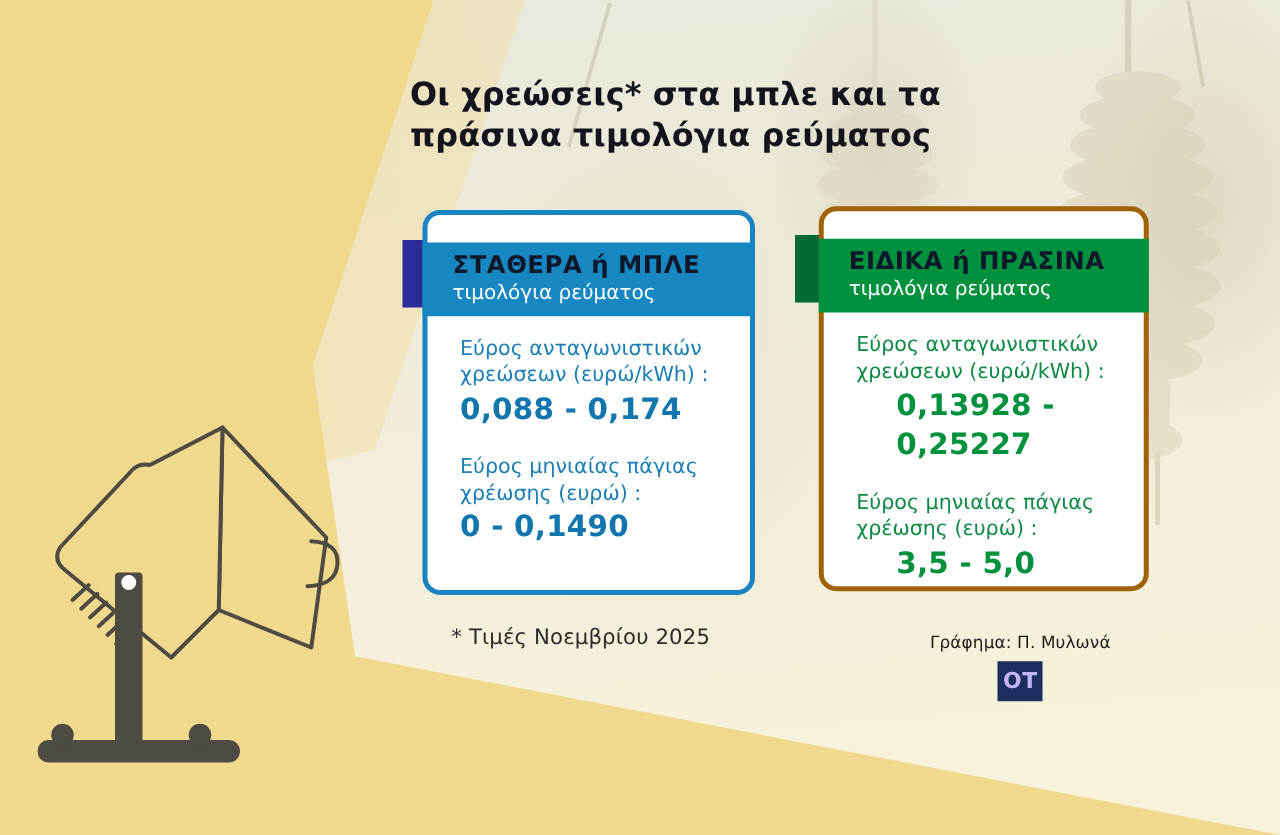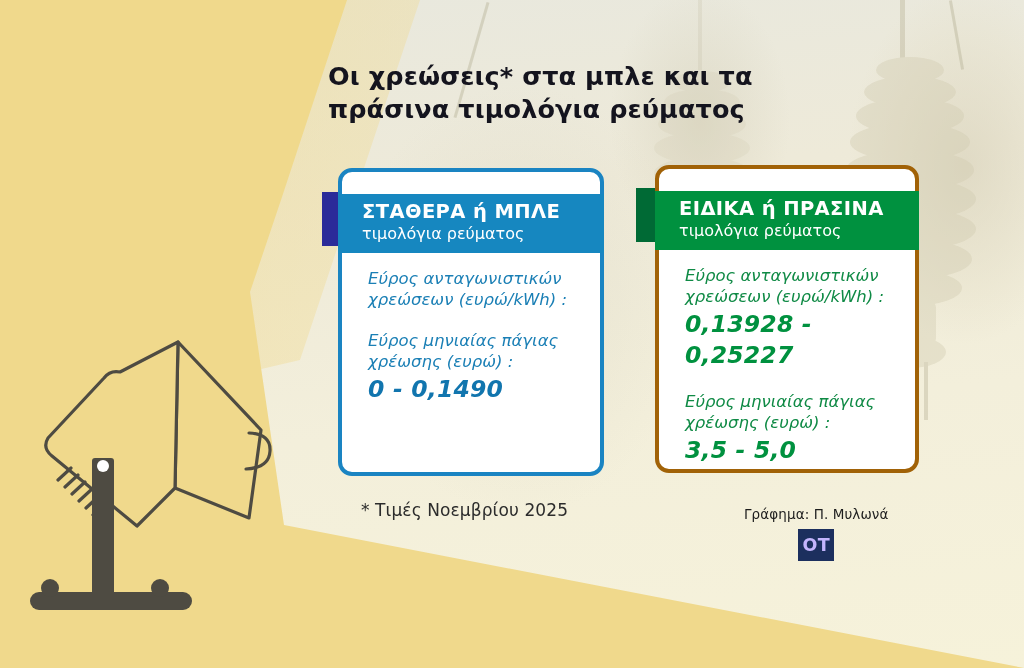--- a/index.html
+++ b/index.html
@@ -50,32 +50,32 @@
   .card-blue{left:338px;top:168px;width:266px;height:308px;border:4px solid #1a84c2;}
   .card-green{left:655px;top:165px;width:264px;height:308px;border:4px solid #a16207;}
 
   .tab{position:absolute;width:34px;height:54px;}
   .tab-blue{left:322px;top:192px;background:#2b2b99;}
   .tab-green{left:636px;top:188px;background:#006a35;}
 
   .band{position:absolute;left:-4px;width:266px;box-sizing:border-box;padding:7px 0 9px 24px;}
   .band-blue{top:22px;background:#1687c0;}
   .band-green{top:22px;background:#00913f;width:264px;}
-  .band-title{font-size:19.5px;font-weight:bold;color:#ffffff;letter-spacing:.4px;line-height:1.12;}
+  .band-title{font-size:19.5px;font-weight:bold;color:#0f172a;letter-spacing:.4px;line-height:1.12;}
   .band-sub{font-size:16px;color:#ffffff;line-height:1.25;margin-top:1px;}
 
-  .body{position:absolute;left:26px;top:96px;width:228px;font-style:italic;}
+  .body{position:absolute;left:26px;top:96px;width:228px;}
   .metric{margin-bottom:19px;}
   .metric:last-child{margin-bottom:0;}
   .metric-label{font-size:16.5px;line-height:1.30;}
   .metric-value{font-size:23.5px;font-weight:bold;line-height:1.34;margin-top:1px;letter-spacing:.2px;}
   .blue-txt{color:#1a7fb5;}
   .blue-val{color:#1175ae;}
   .green-txt{color:#0f8a45;}
-  .green-val{color:#00913f;}
+  .green-val{color:#00913f;margin-left:32px;}
 
   
   .footnote{
     position:absolute;left:361px;top:500px;
     font-size:17px;color:#2c2c2c;letter-spacing:.1px;
   }
   .credit{
     position:absolute;left:744px;top:506px;
     display:flex;align-items:center;gap:7px;flex-direction:column;
   }
@@ -152,20 +152,21 @@
 
   <div class="tab tab-blue"></div>
   <div class="card card-blue">
     <div class="band band-blue">
       <div class="band-title">ΣΤΑΘΕΡΑ ή ΜΠΛΕ</div>
       <div class="band-sub">τιμολόγια ρεύματος</div>
     </div>
     <div class="body">
       <div class="metric">
         <div class="metric-label blue-txt">Εύρος ανταγωνιστικών χρεώσεων (ευρώ/kWh) :</div>
+        <div class="metric-value blue-val">0,088 - 0,174</div>
       </div>
       <div class="metric">
         <div class="metric-label blue-txt">Εύρος μηνιαίας πάγιας χρέωσης (ευρώ) :</div>
         <div class="metric-value blue-val">0 - 0,1490</div>
       </div>
     </div>
   </div>
 
   <div class="tab tab-green"></div>
   <div class="card card-green">

